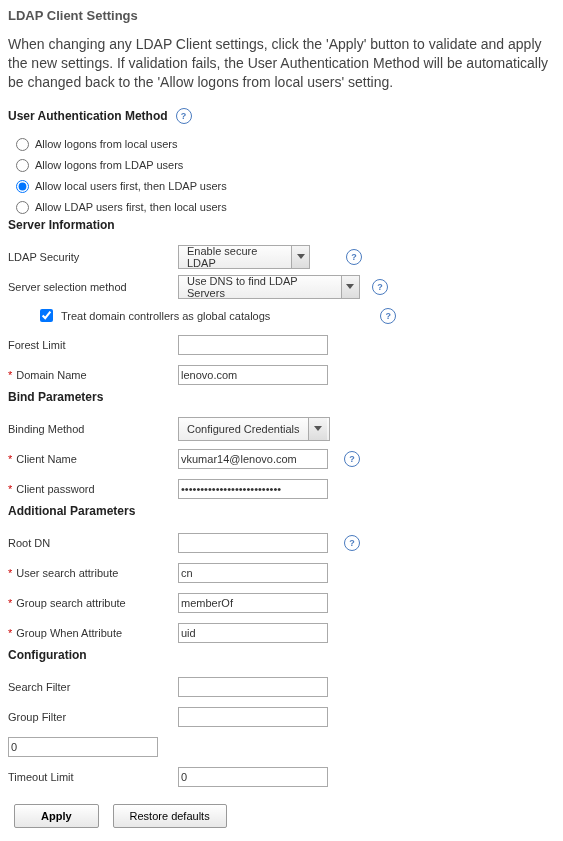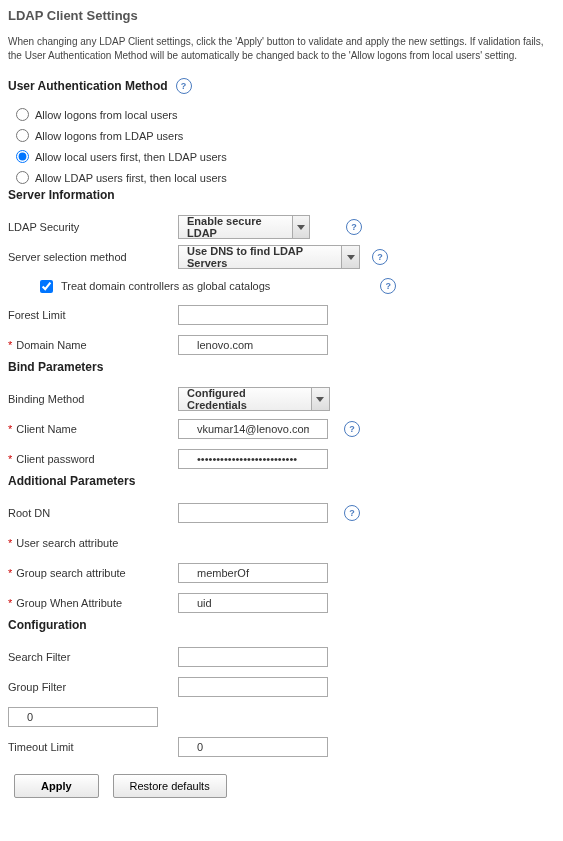--- a/index.html
+++ b/index.html
@@ -12,21 +12,21 @@
     box-sizing: border-box;
     background: #fff;
   }
   h2 {
     font-size: 13px;
     font-weight: bold;
     margin: 0 0 12px 0;
     color: #555;
   }
   .desc {
-    font-size: 10px;
+    font-size: 14px;
     color: #444;
     margin: 0 0 16px 0;
     line-height: 1.35;
   }
   h3 {
     font-size: 12px;
     font-weight: bold;
     margin: 0 0 10px 0;
     color: #222;
     display: flex;
@@ -59,32 +59,31 @@
     color: #333;
   }
   .req {
     color: #c00;
     margin-right: 4px;
   }
   input[type=text], input[type=password] {
     height: 20px;
     border: 1px solid #aaa;
     font-size: 11px;
-    padding: 0 18px;
+    padding: 0 2px;
     width: 150px;
     box-sizing: border-box;
     color: #333;
   }
   .select-wrap {
     display: inline-flex;
     border: 1px solid #aaa;
     height: 22px;
     align-items: stretch;
     background: linear-gradient(#fdfdfd,#eee);
-    font-weight: bold;
   }
   .select-text {
     padding: 0 8px;
     display: flex;
     align-items: center;
     font-size: 11px;
     color: #333;
     cursor: default;
   }
   .select-btn {
@@ -256,20 +255,21 @@
   <div class="label-col">Root DN</div>
   <input type="text" class="w150" value="" style="">
   <span class="help-icon" style="margin-left:16px">?</span>
 </div>
 
 <div class="form-row">
   <div class="label-col">
     <span class="req">*</span>
     <span>User search attribute</span>
   </div>
+  <input type="text" class="w150" value="cn" style="">
 </div>
 
 <div class="form-row">
   <div class="label-col">
     <span class="req">*</span>
     <span>Group search attribute</span>
   </div>
   <input type="text" class="w150" value="memberOf" style="">
 </div>
 

